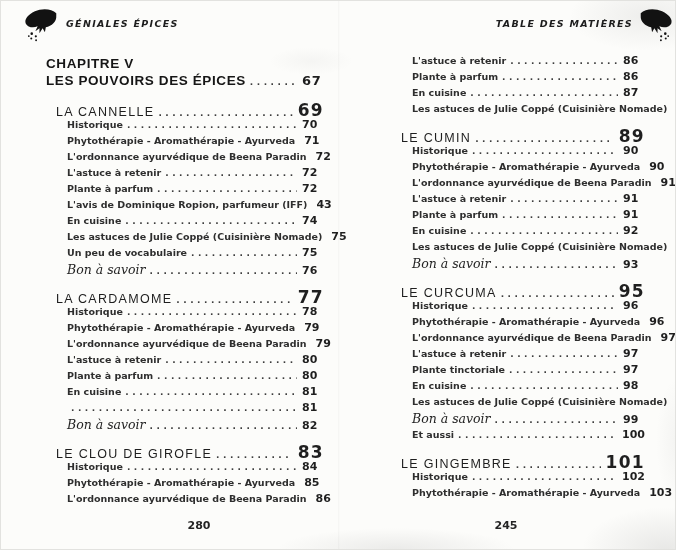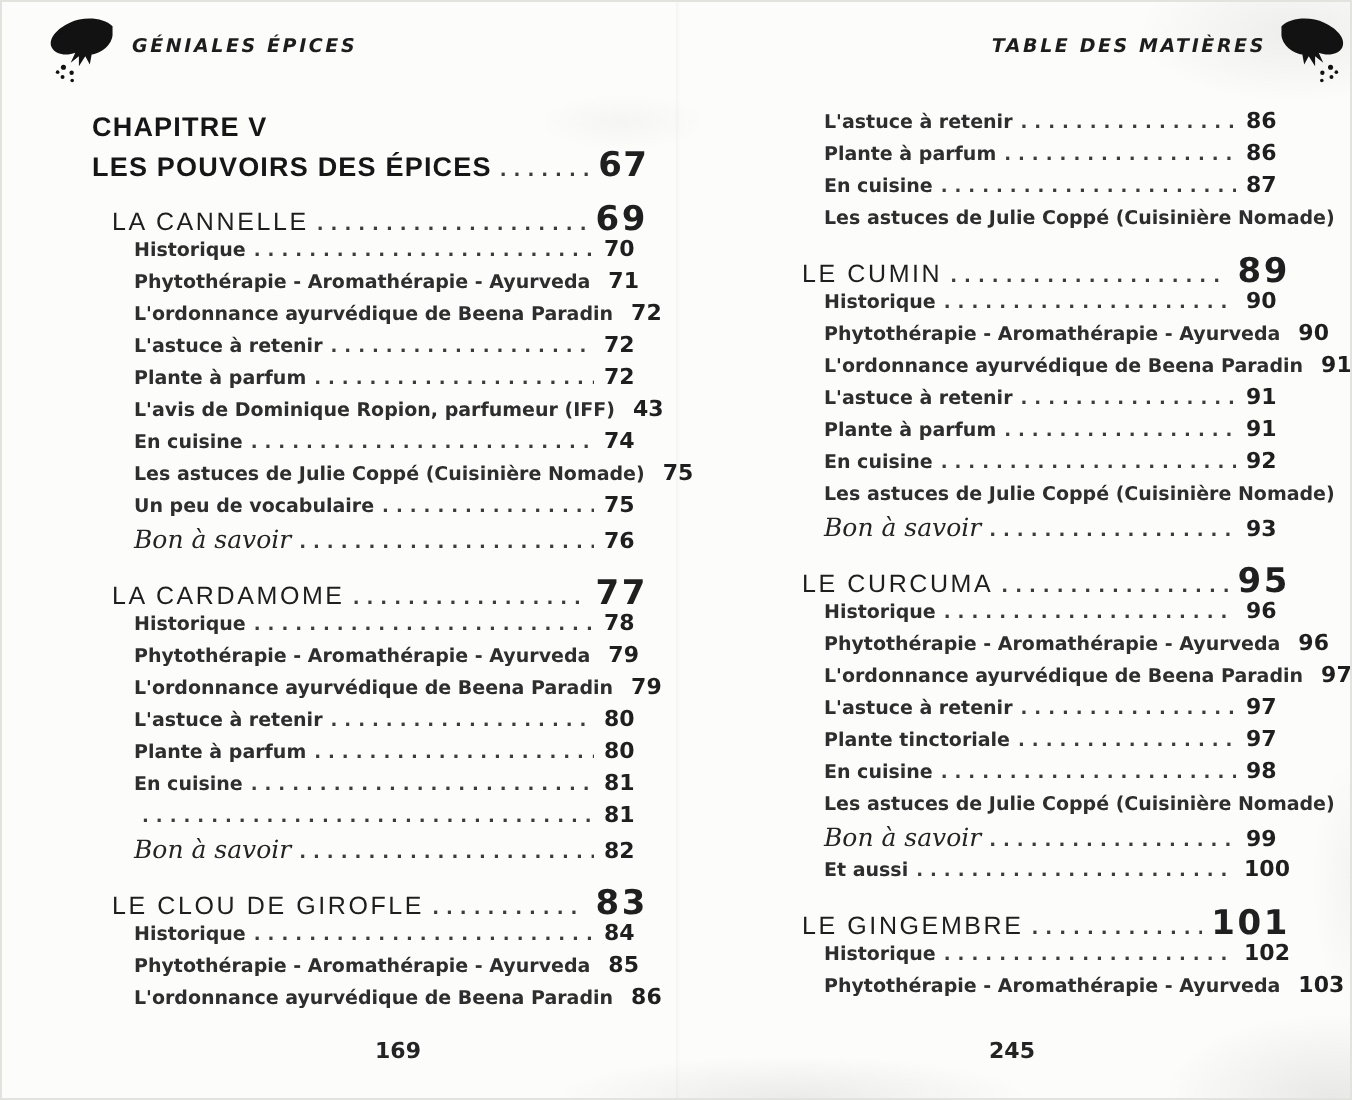--- a/index.html
+++ b/index.html
@@ -42,21 +42,21 @@
   .lbl{white-space:nowrap;flex:0 0 auto;}
   .dots{
     flex:1 1 auto;overflow:hidden;white-space:nowrap;
     margin:0 5px 0 4px;letter-spacing:3.5px;
     font:700 9px "DejaVu Sans",sans-serif;color:#3c3c3c;
   }
   .pg{flex:0 0 auto;font:700 11px "DejaVu Sans",sans-serif;color:#1f1f1f;min-width:22px;text-align:left;}
 
   .chapter-label{font:700 13.5px "Liberation Sans",sans-serif;letter-spacing:.6px;color:#161616;height:17px;}
   .chapter-row{height:17px;font:700 13.5px "Liberation Sans",sans-serif;letter-spacing:.6px;color:#161616;}
-  .chapter-row .pg{font-size:17px;}
+  .chapter-row .pg{font-size:13px;}
   .toc{margin-top:10px;}
 
   .row.section{height:18px;margin-top:8px;padding-left:10px;
     font:400 12.5px "Liberation Sans",sans-serif;letter-spacing:1.3px;color:#1e1e1e;}
   .row.section .pg{font-size:17px;}
   .row.item{height:16px;padding-left:21px;font:700 9.5px "DejaVu Sans",sans-serif;color:#2e2e2e;}
   .row.item-em{height:17px;padding-left:21px;font:italic 500 12.5px "DejaVu Serif",serif;color:#242424;}
   .toc-right{margin-top:0;}
 
   .folio{position:absolute;top:518px;width:60px;text-align:center;
@@ -367,15 +367,15 @@
             <span class="lbl">Phytothérapie - Aromathérapie - Ayurveda</span>
             <span class="dots">..........................................................................................</span>
             <span class="pg">103</span>
           </div>
         </div>
     </div>
   </div>
 
   <div class="gutter"></div>
 
-  <div class="folio folio-left">169</div>
+  <div class="folio folio-left">280</div>
   <div class="folio folio-right">245</div>
 </div>
 
 </body></html>

